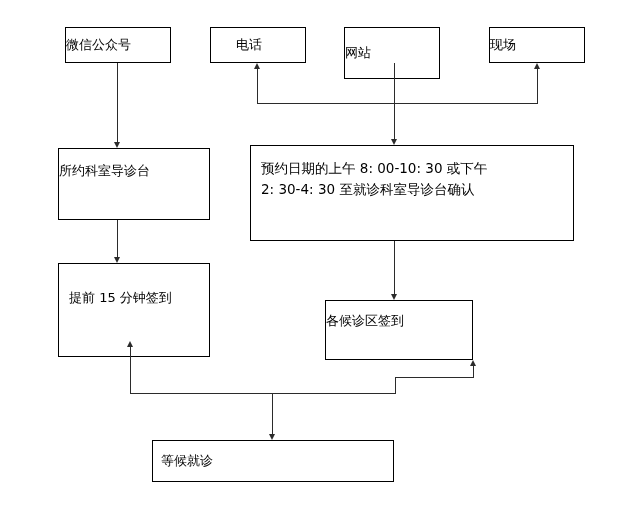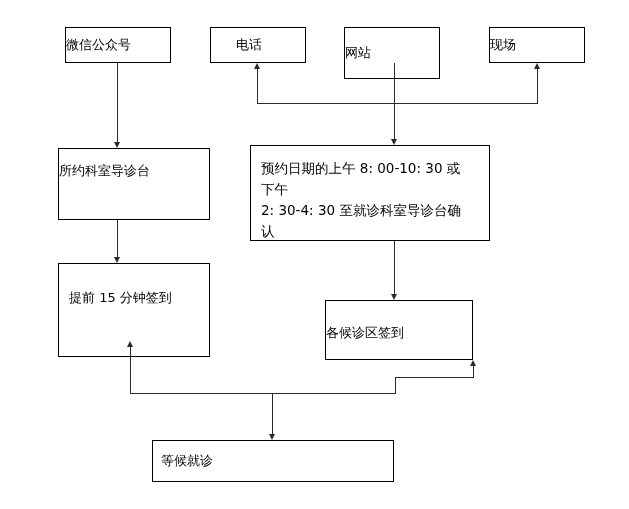--- a/index.html
+++ b/index.html
@@ -84,30 +84,30 @@
   </div>
 
   <div class="node n-small center-v" style="left:489px; top:27px; width:96px; height:36px;">
     <span class="node-text">现场</span>
   </div>
 
   <div class="node n-mid" style="left:58px; top:148px; width:152px; height:72px; padding-top:12px;">
     <span class="node-text">所约科室导诊台</span>
   </div>
 
-  <div class="node n-big" style="left:250px; top:145px; width:240px; height:96px; padding:12px 24px 0 10px;">
+  <div class="node n-big" style="left:250px; top:145px; width:324px; height:96px; padding:12px 24px 0 10px;">
     <span class="node-text">预约日期的上午 8: 00-10: 30 或下午</span>
     <span class="node-text">2: 30-4: 30 至就诊科室导诊台确认</span>
   </div>
 
   <div class="node n-mid" style="left:58px; top:263px; width:152px; height:94px; padding:24px 0 0 10px; align-items:flex-start;">
     <span class="node-text left">提前 15 分钟签到</span>
   </div>
 
-  <div class="node n-mid" style="left:325px; top:300px; width:148px; height:60px; padding-top:22px;">
+  <div class="node n-mid" style="left:325px; top:300px; width:148px; height:60px; padding-top:10px;">
     <span class="node-text">各候诊区签到</span>
   </div>
 
   <div class="node n-mid center-v" style="left:152px; top:440px; width:242px; height:42px;padding-left:8px;">
     <span class="node-text">等候就诊</span>
   </div>
 
   <div class="vline" style="left:117px; top:63px; height:79px;"></div>
   <div class="arrow arrow-down" style="left:113.5px; top:142px;"></div>
 

